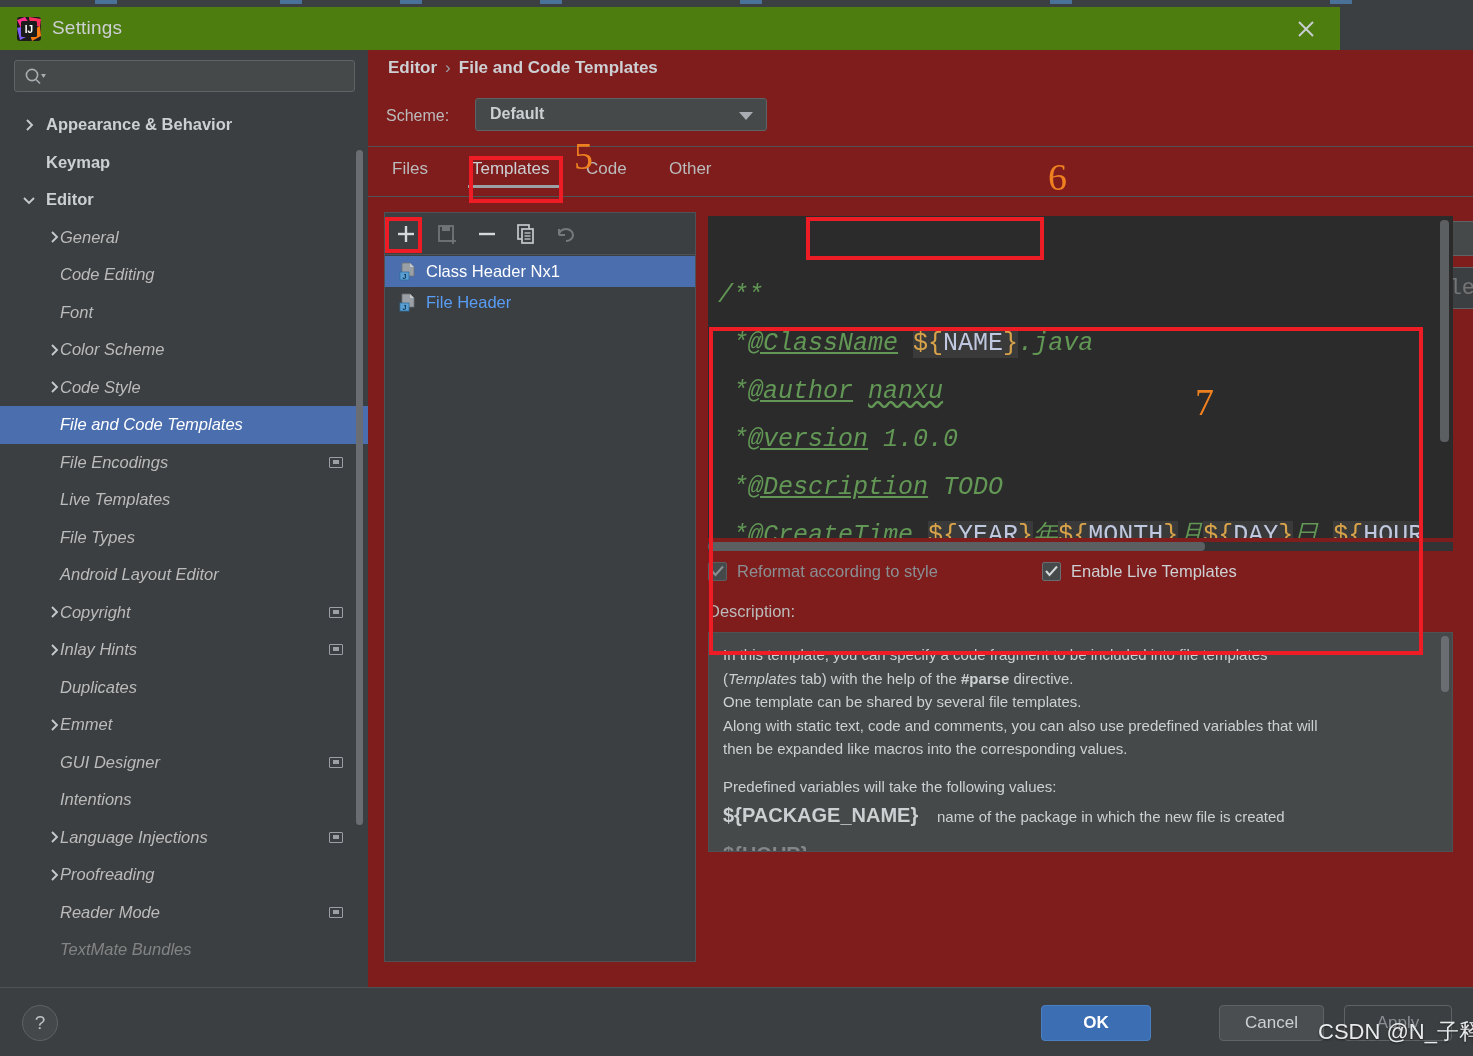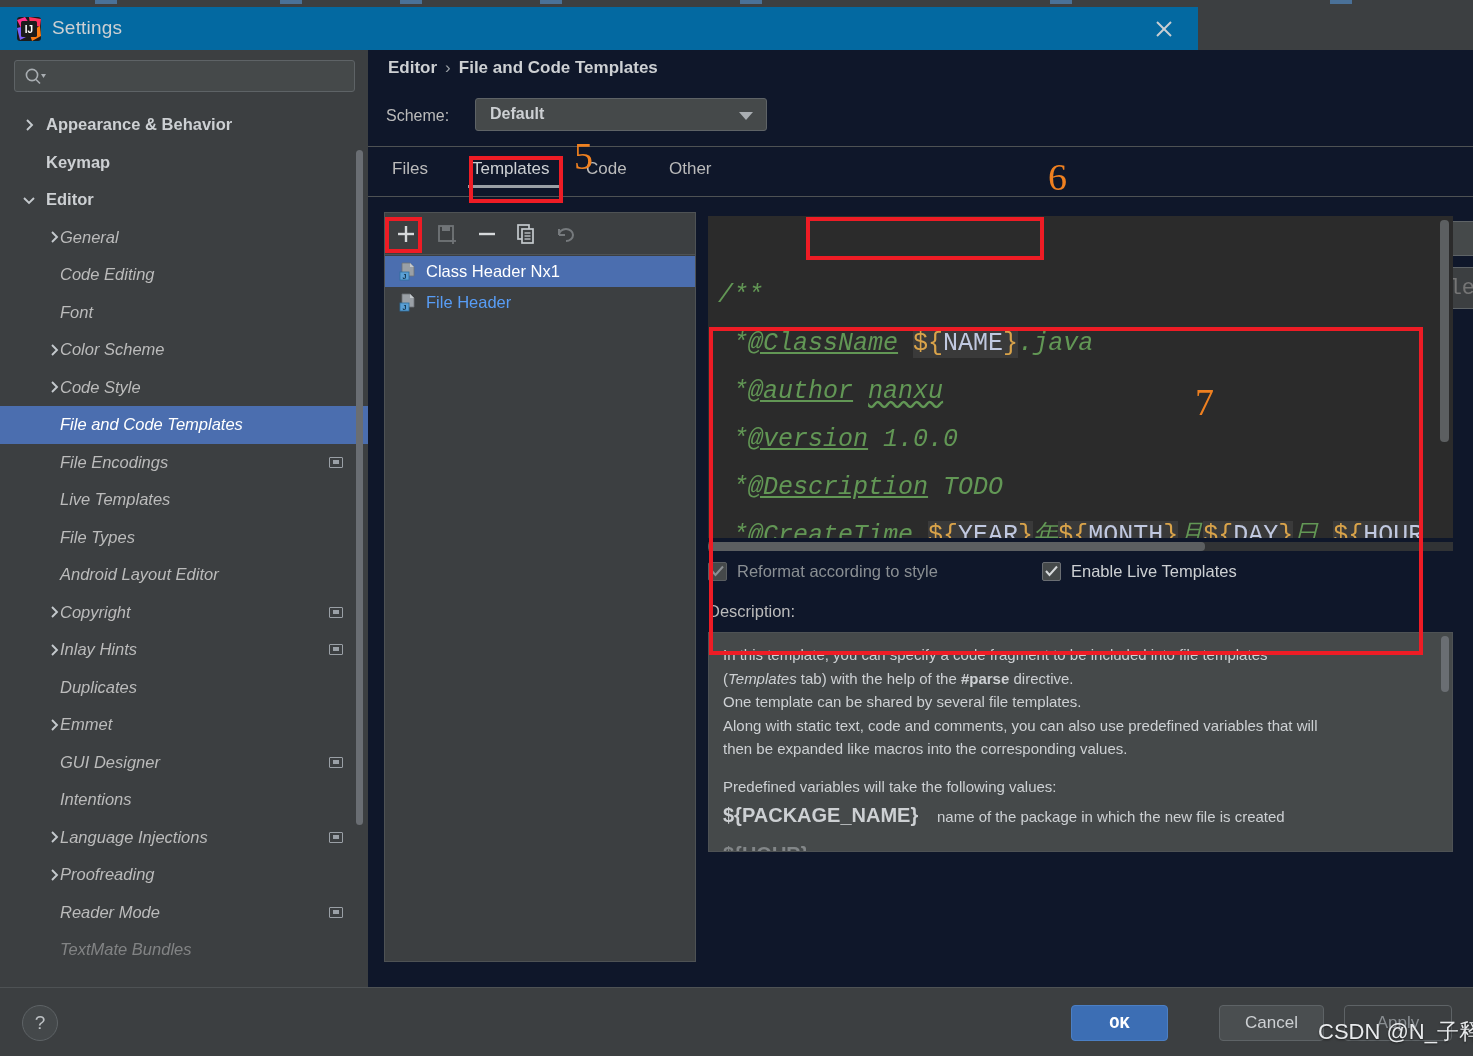--- a/index.html
+++ b/index.html
@@ -20,22 +20,22 @@
     position: absolute; left: 0; top: 0; width: 1473px; height: 7px;
     background: #3c3f41;
   }
   .behind-tab {
     position: absolute; top: 0; height: 4px; width: 22px; background: #4c7aa8;
     opacity: .85;
   }
 
   
   .titlebar {
-    position: absolute; left: 0; top: 7px; width: 1198px; height: 43px;
-    background: #0369a1;
+    position: absolute; left: 0; top: 7px; width: 1340px; height: 43px;
+    background: #4d7c0f;
   }
   .app-logo {
     position: absolute; left: 16px; top: 9px; width: 26px; height: 26px;
   }
   .title-text {
     position: absolute; left: 52px; top: 10px;
     font-size: 19px; color: #cdd0d3; letter-spacing: .2px;
   }
   .close-btn {
     position: absolute; right: 20px; top: 8px; width: 28px; height: 28px;
@@ -89,21 +89,21 @@
   .tree-row.partial { opacity: .55; }
 
   .sb-track {
     position: absolute; left: 356px; top: 100px; width: 7px; height: 675px;
     background: #6a6e73; border-radius: 4px;
   }
 
   
   .main {
     position: absolute; left: 368px; top: 50px; width: 1105px; height: 937px;
-    background: #0f172a;
+    background: #7f1d1d;
   }
   .breadcrumb {
     position: absolute; left: 20px; top: 8px;
     font-size: 17px; font-weight: bold; color: #cdd0d3;
   }
   .breadcrumb .sep { color: #9aa0a6; font-weight: normal; margin: 0 8px; }
 
   .scheme-label {
     position: absolute; left: 18px; top: 57px; font-size: 16px; color: #bbbbbb;
   }
@@ -596,21 +596,21 @@
               <span class="var-desc"></span>
             </div>
           </div>
       </div>
       <div class="desc-track"></div>
     </div>
   </div>
 
   <div class="bottombar">
     <div class="help-btn">?</div>
-    <div class="btn primary" style="left:1071px; width:97px;font-family:Liberation Mono, monospace;">OK</div>
+    <div class="btn primary" style="left:1041px; width:110px;">OK</div>
     <div class="btn" style="left:1219px; width:105px;">Cancel</div>
     <div class="btn ghost" style="left:1344px; width:108px;">Apply</div>
   </div>
 
   <div class="redbox" style="left:469px; top:156px; width:94px; height:47px;"></div>
   <div class="redbox" style="left:385px; top:217px; width:37px; height:36px;"></div>
   <div class="redbox" style="left:806px; top:217px; width:238px; height:43px;"></div>
   <div class="redbox" style="left:709px; top:327px; width:714px; height:328px;"></div>
 
   <div class="annot" style="left:574px; top:134px;">5</div>

